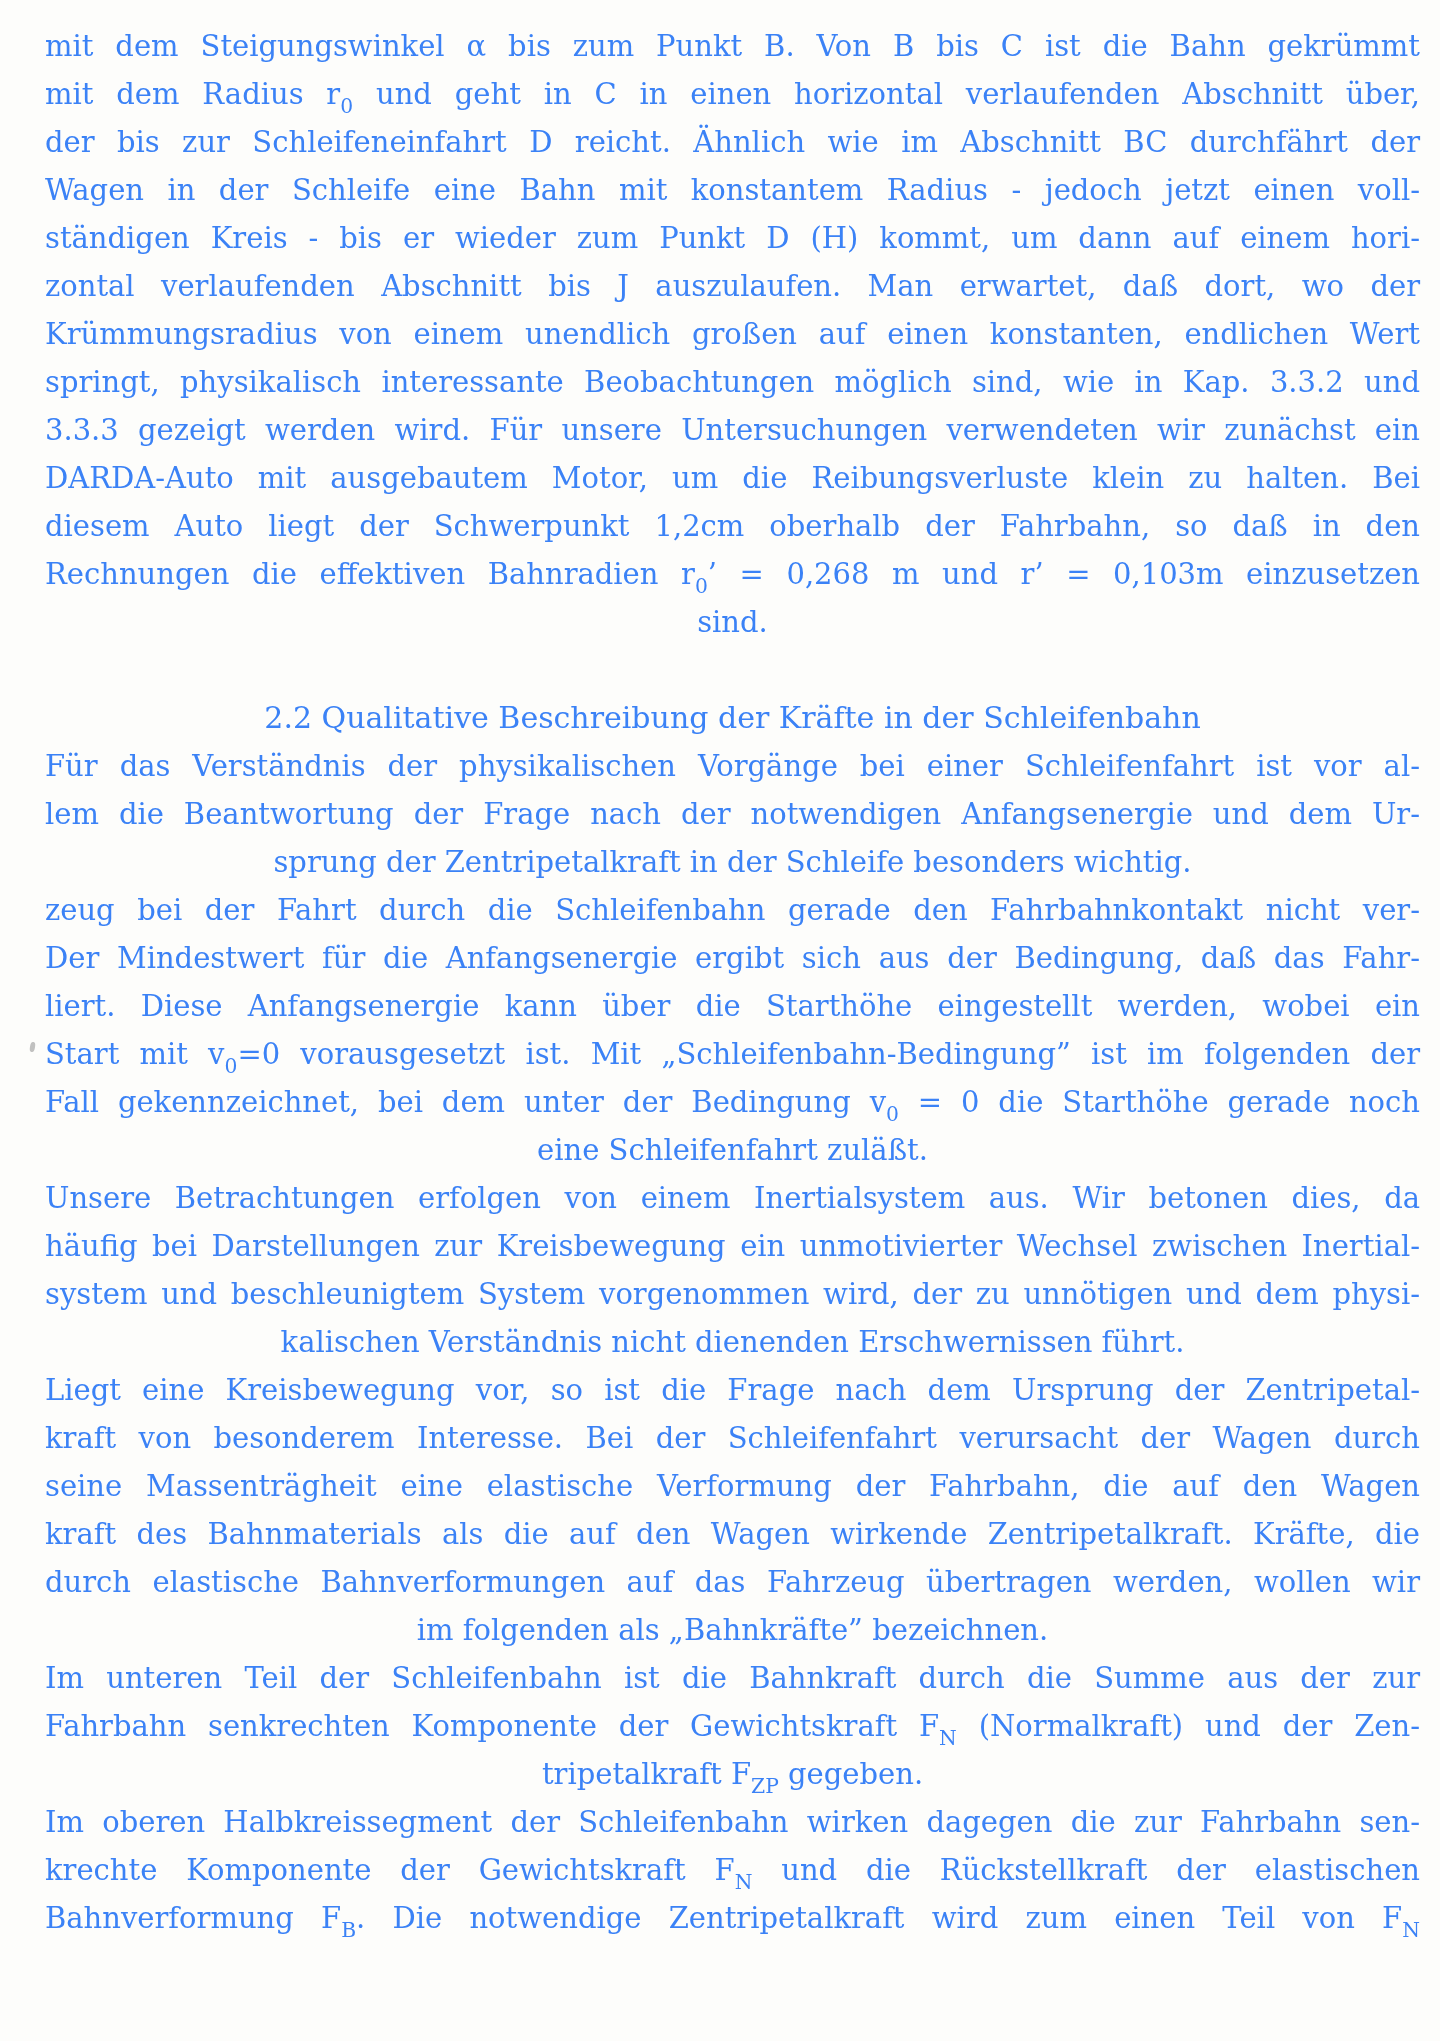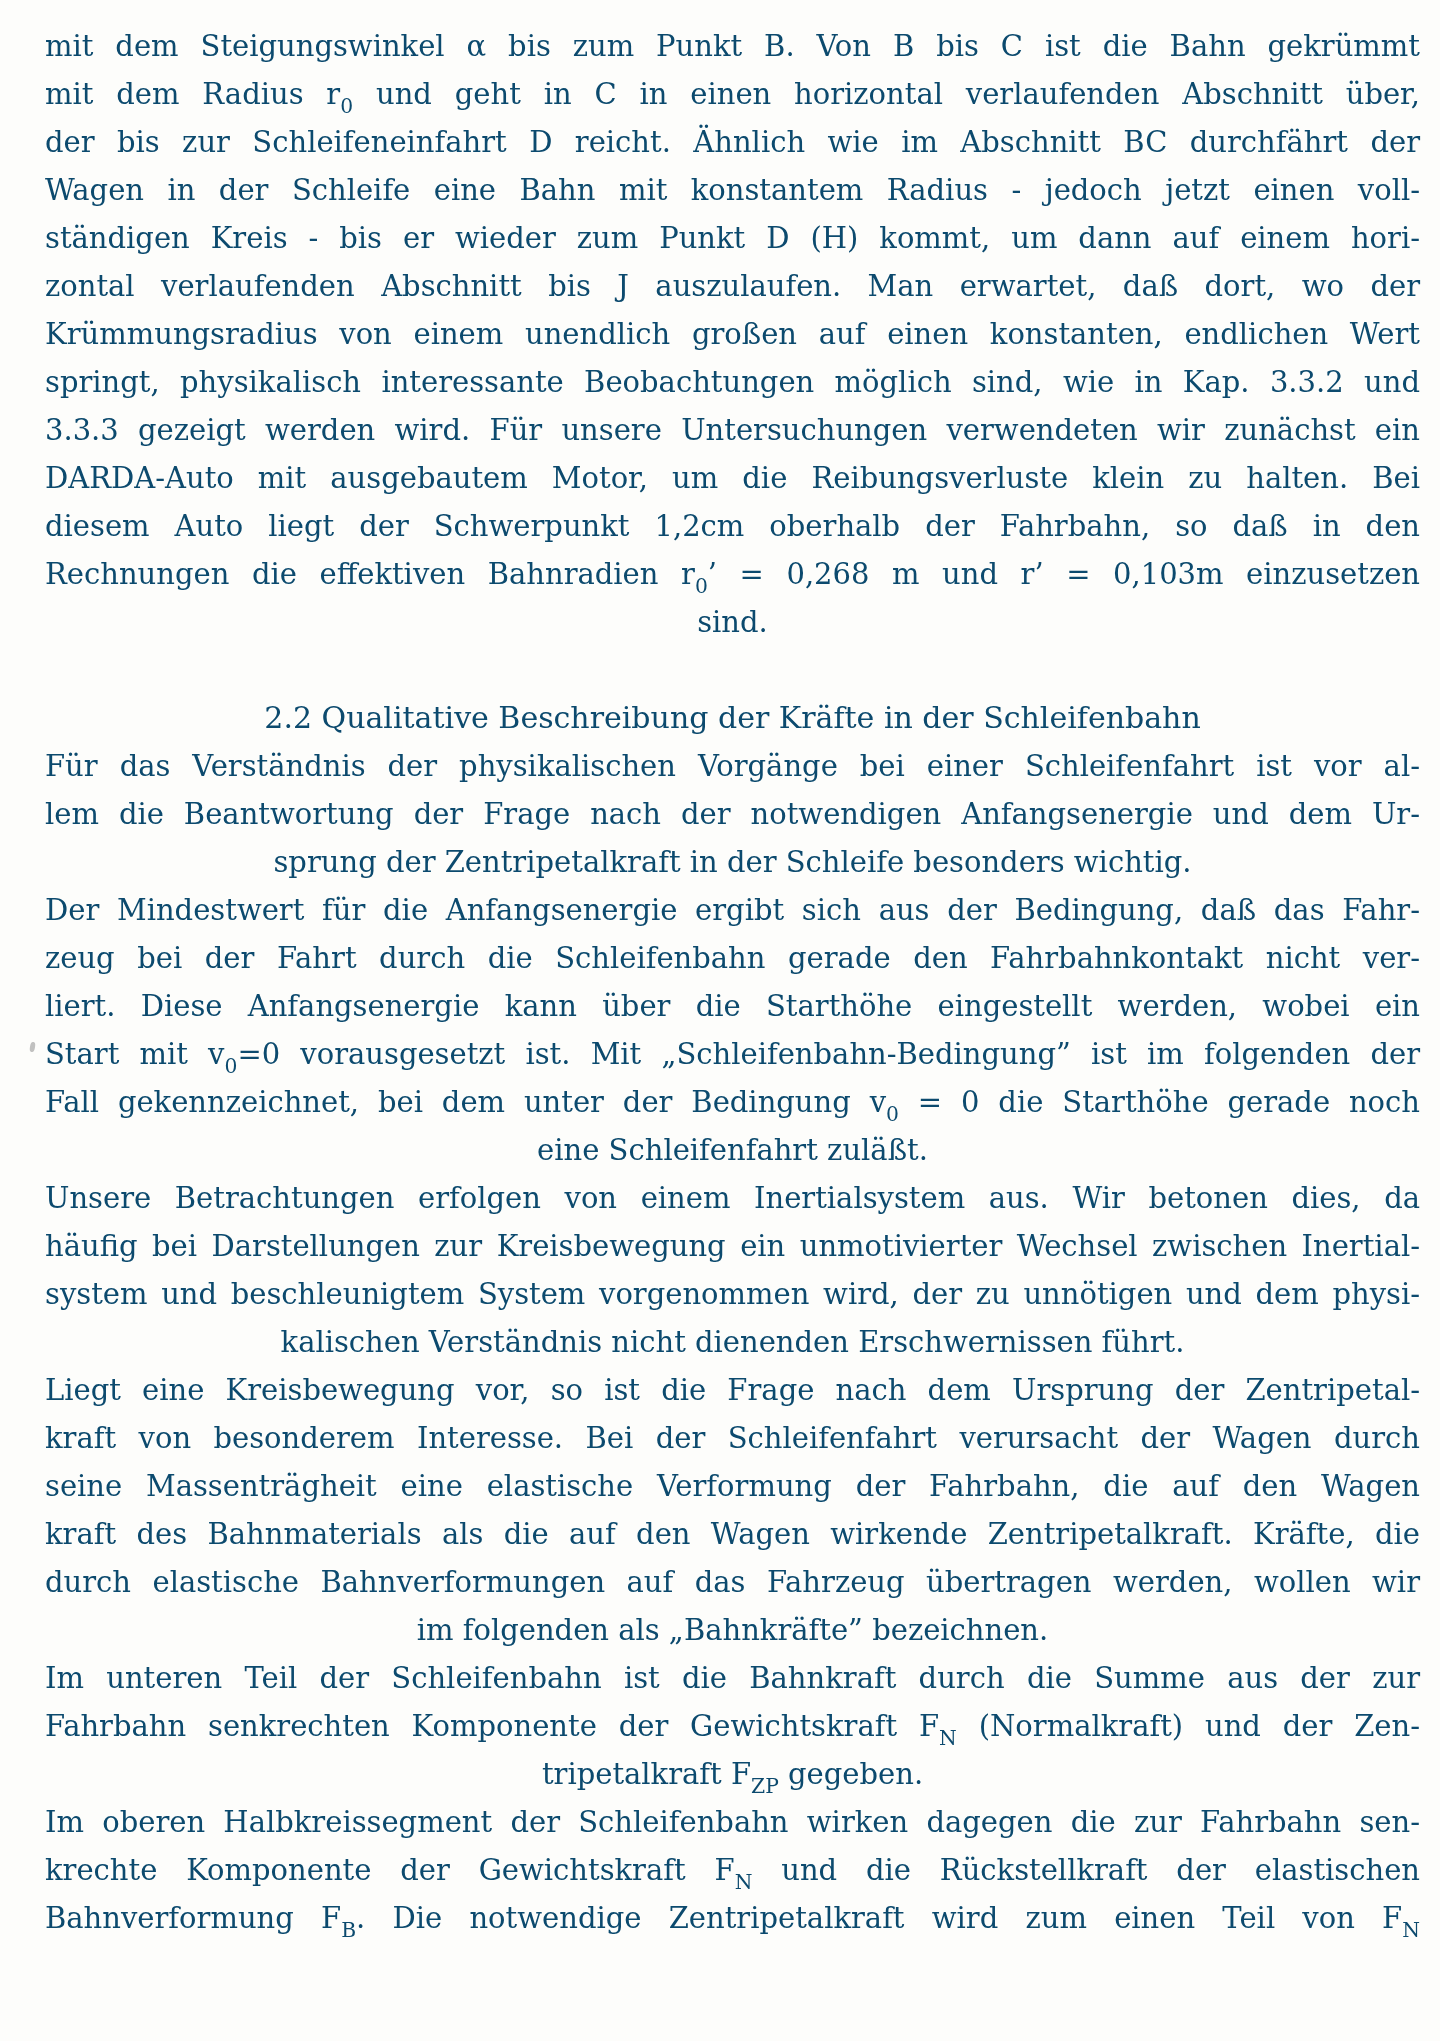--- a/index.html
+++ b/index.html
@@ -50,21 +50,21 @@
     height: 10px;
     background: #8f8f8f;
     opacity: 0.55;
     border-radius: 45%;
     transform: rotate(10deg);
   }
 </style>
 </head>
 <body>
 
-<main class="page" style="background: rgb(253, 253, 251); color: #0c4a6e;">
+<main class="page" style="background: rgb(253, 253, 251); color: #3b82f6;">
   <article id="page-text">
       <div class="block para">
         <div class="line just"><span>mit dem Steigungswinkel α bis zum Punkt B. Von B bis C ist die Bahn gekrümmt</span></div>
         <div class="line just"><span>mit dem Radius r</span><span class="sub">0</span><span> und geht in C in einen horizontal verlaufenden Abschnitt über,</span></div>
         <div class="line just"><span>der bis zur Schleifeneinfahrt D reicht. Ähnlich wie im Abschnitt BC durchfährt der</span></div>
         <div class="line just"><span>Wagen in der Schleife eine Bahn mit konstantem Radius - jedoch jetzt einen voll-</span></div>
         <div class="line just"><span>ständigen Kreis - bis er wieder zum Punkt D (H) kommt, um dann auf einem hori-</span></div>
         <div class="line just"><span>zontal verlaufenden Abschnitt bis J auszulaufen. Man erwartet, daß dort, wo der</span></div>
         <div class="line just"><span>Krümmungsradius von einem unendlich großen auf einen konstanten, endlichen Wert</span></div>
         <div class="line just"><span>springt, physikalisch interessante Beobachtungen möglich sind, wie in Kap. 3.3.2 und</span></div>
@@ -77,22 +77,22 @@
       <div class="block gap"></div>
       <div class="block heading">
         <div class="line"><span>2.2 Qualitative Beschreibung der Kräfte in der Schleifenbahn</span></div>
       </div>
       <div class="block para">
         <div class="line just"><span>Für das Verständnis der physikalischen Vorgänge bei einer Schleifenfahrt ist vor al-</span></div>
         <div class="line just"><span>lem die Beantwortung der Frage nach der notwendigen Anfangsenergie und dem Ur-</span></div>
         <div class="line"><span>sprung der Zentripetalkraft in der Schleife besonders wichtig.</span></div>
       </div>
       <div class="block para">
+        <div class="line just"><span>zeug bei der Fahrt durch die Schleifenbahn gerade den Fahrbahnkontakt nicht ver-</span></div>
         <div class="line just"><span>Der Mindestwert für die Anfangsenergie ergibt sich aus der Bedingung, daß das Fahr-</span></div>
-        <div class="line just"><span>zeug bei der Fahrt durch die Schleifenbahn gerade den Fahrbahnkontakt nicht ver-</span></div>
         <div class="line just"><span>liert. Diese Anfangsenergie kann über die Starthöhe eingestellt werden, wobei ein</span></div>
         <div class="line just"><span>Start mit v</span><span class="sub">0</span><span>=0 vorausgesetzt ist. Mit „Schleifenbahn-Bedingung” ist im folgenden der</span></div>
         <div class="line just"><span>Fall gekennzeichnet, bei dem unter der Bedingung v</span><span class="sub">0</span><span> = 0 die Starthöhe gerade noch</span></div>
         <div class="line"><span>eine Schleifenfahrt zuläßt.</span></div>
       </div>
       <div class="block para">
         <div class="line just"><span>Unsere Betrachtungen erfolgen von einem Inertialsystem aus. Wir betonen dies, da</span></div>
         <div class="line just"><span>häufig bei Darstellungen zur Kreisbewegung ein unmotivierter Wechsel zwischen Inertial-</span></div>
         <div class="line just"><span>system und beschleunigtem System vorgenommen wird, der zu unnötigen und dem physi-</span></div>
         <div class="line"><span>kalischen Verständnis nicht dienenden Erschwernissen führt.</span></div>

